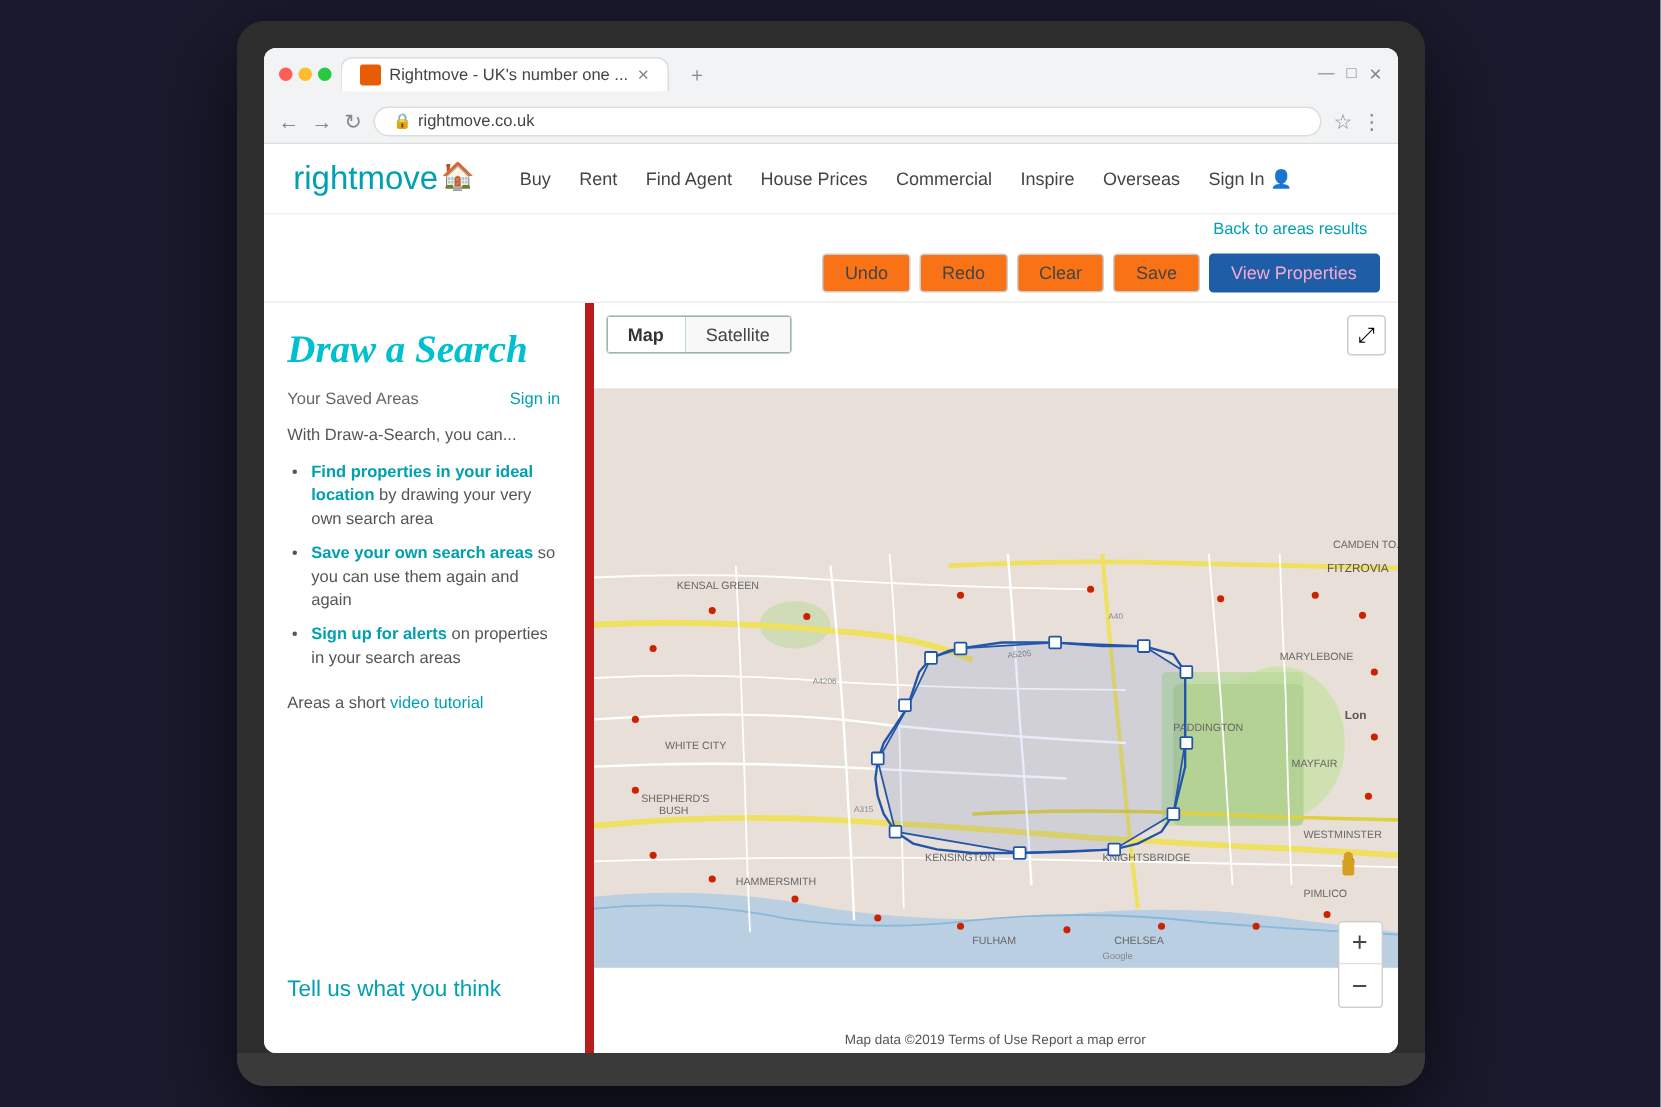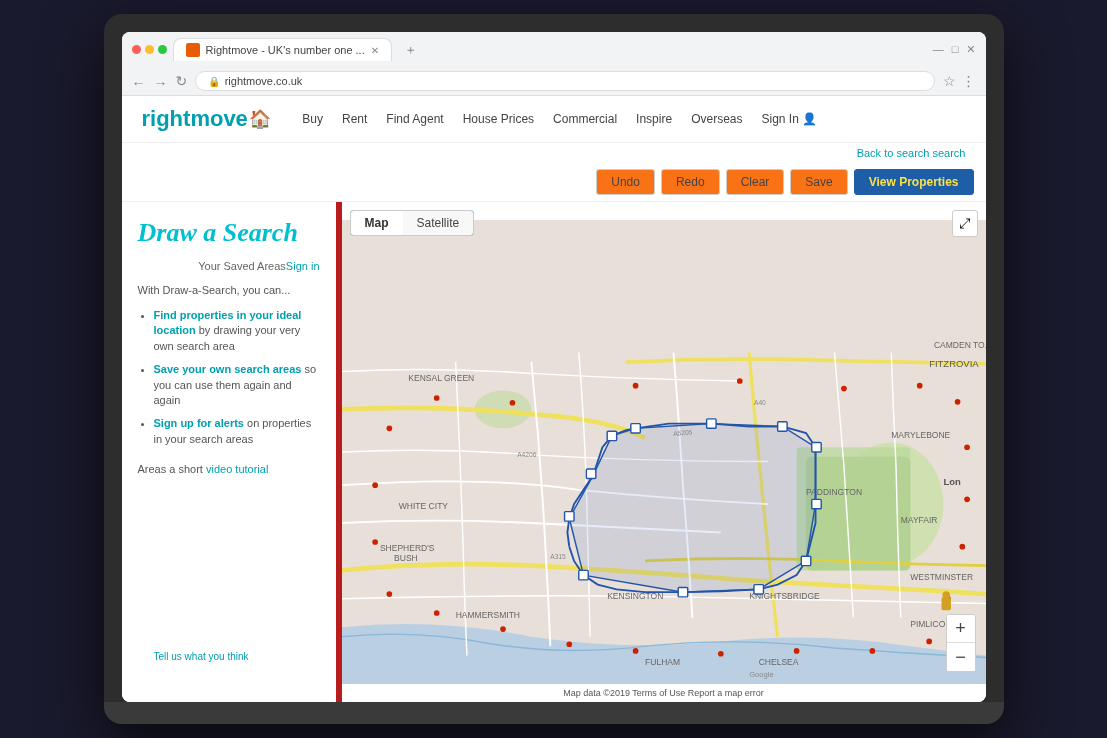--- a/index.html
+++ b/index.html
@@ -6,21 +6,21 @@
     body {
       background: #1a1a2e;
       display: flex;
       align-items: center;
       justify-content: center;
       min-height: 100vh;
       font-family: Arial, sans-serif;
     }
 
     .laptop-outer {
-      width: 900px;
+      width: 792px;
       background: #2d2d2d;
       border-radius: 18px;
       padding: 18px 18px 0 18px;
       box-shadow: 0 20px 60px rgba(0,0,0,0.7);
     }
 
     .laptop-screen {
       background: #fff;
       border-radius: 8px;
       overflow: hidden;
@@ -136,25 +136,25 @@
     
     .site-nav {
       display: flex;
       align-items: center;
       padding: 10px 20px;
       border-bottom: 1px solid #eee;
     }
 
     .logo {
       font-size: 22px;
-      font-weight: bold;
+      font-weight: normal;
       color: #00a0b0;
       margin-right: 30px;
       display: flex;
-      align-items: center;
+      align-items: flex-start;
     }
 
     .logo-text {
       color: #00a0b0;
     }
 
     .logo-house {
       font-size: 18px;
       margin-left: 2px;
     }
@@ -205,21 +205,21 @@
     .draw-title {
       font-family: Georgia, serif;
       font-size: 26px;
       color: #00c0d0;
       margin-bottom: 12px;
       font-style: italic;
     }
 
     .saved-areas-bar {
       display: flex;
-      justify-content: flex-end;
+      justify-content: space-between;
       align-items: center;
       margin-bottom: 12px;
     }
 
     .saved-areas-label {
       font-size: 11px;
       color: #666;
     }
 
     .sign-in-link {
@@ -289,23 +289,22 @@
       border-radius: 3px;
       font-size: 12px;
       cursor: pointer;
       border: 1px solid #ccc;
       background: #f97316;
       color: #444;
     }
 
     .btn-primary {
       background: #1e5ea6;
-      color: #fde047;
+      color: #f9a8d4;
       border-color: #1e5ea6;
-      font-weight: bold;
     }
 
     
     .map-tabs {
       position: absolute;
       top: 8px;
       left: 8px;
       z-index: 10;
       display: flex;
       background: #15803d;
@@ -459,21 +458,21 @@
           <a class="nav-link">Inspire</a>
           <a class="nav-link">Overseas</a>
           <div class="nav-signin">
             <a class="nav-link">Sign In</a>
             <span>👤</span>
           </div>
         </div>
       </div>
 
       <div class="back-to-search">
-        <a style="color:#00a0b0; text-decoration:none;">Back to search search</a>
+        <a style="color:#00a0b0; text-decoration:none;">Back to areas results</a>
       </div>
 
       <div class="map-action-bar">
         <button class="btn">Undo</button>
         <button class="btn">Redo</button>
         <button class="btn">Clear</button>
         <button class="btn">Save</button>
         <button class="btn btn-primary">View Properties</button>
       </div>
 
@@ -503,21 +502,21 @@
               <span> on properties in your search areas</span>
             </li>
           </ul>
 
           <p class="video-link">
             <span>Areas a short </span>
             <a style="color:#00a0b0;">video tutorial</a>
           </p>
 
           <div class="sidebar-footer">
-            <a class="tell-us" style="color:#00a0b0; text-decoration:none; font-size:10px; display:block; margin-top:160px;margin-left:16px;">Tell us what you think</a>
+            <a class="tell-us" style="color:#00a0b0; text-decoration:none; font-size:15px; display:block; margin-top:160px;">Tell us what you think</a>
           </div>
         </div>
 
         <div class="map-container">
 
           
           <div class="map-tabs">
             <div class="map-tab active">Map</div>
             <div class="map-tab">Satellite</div>
           </div>

